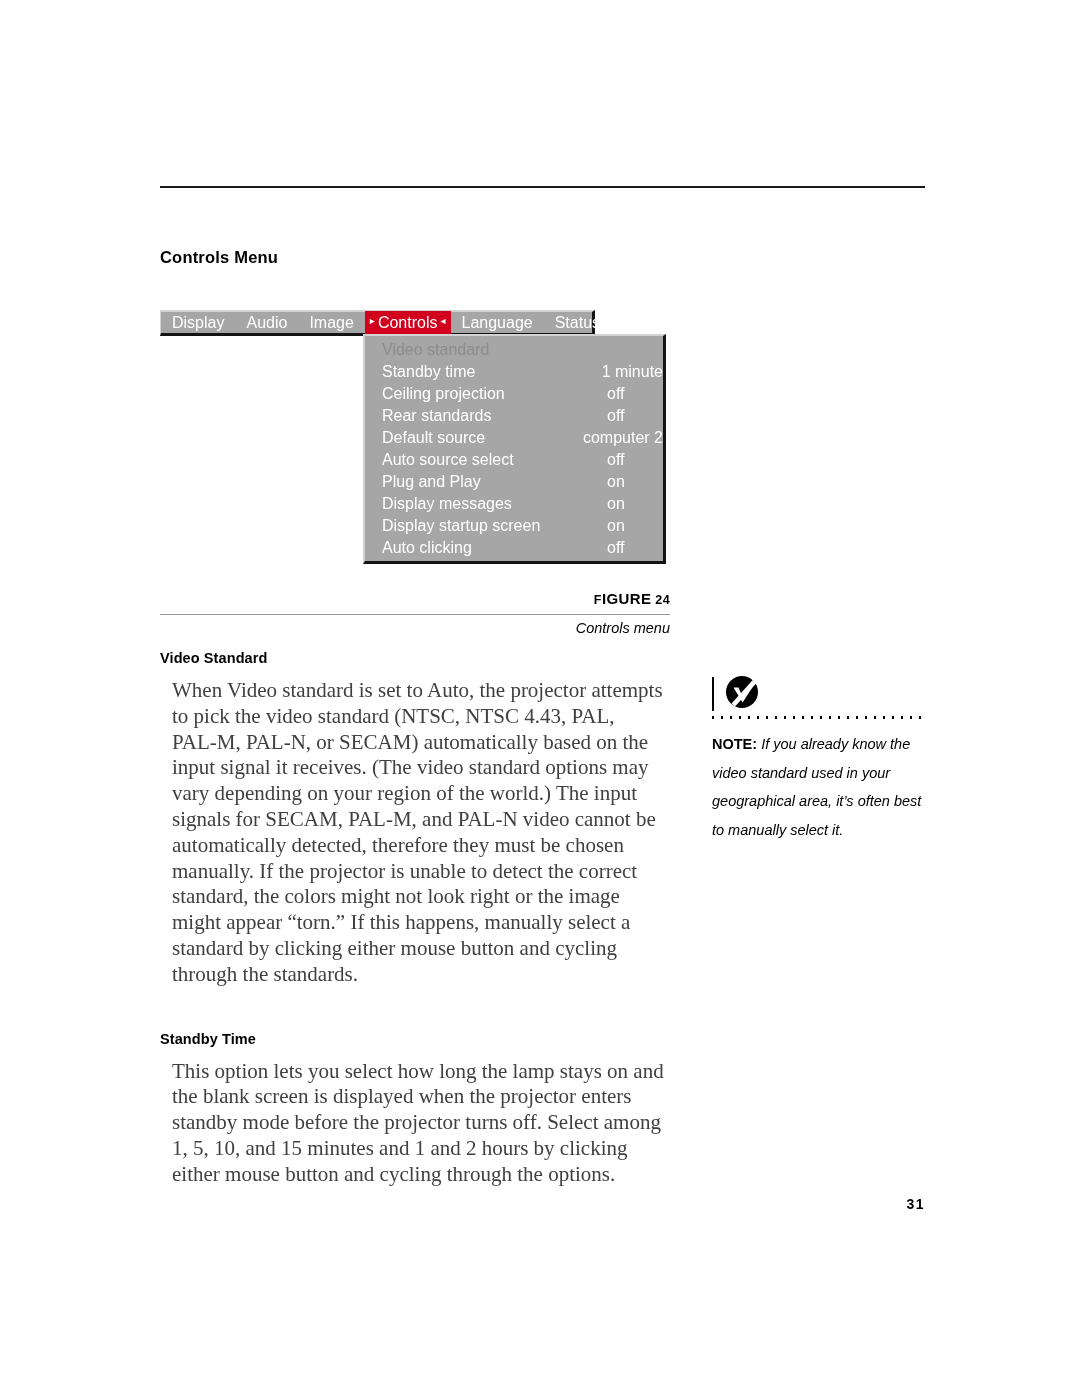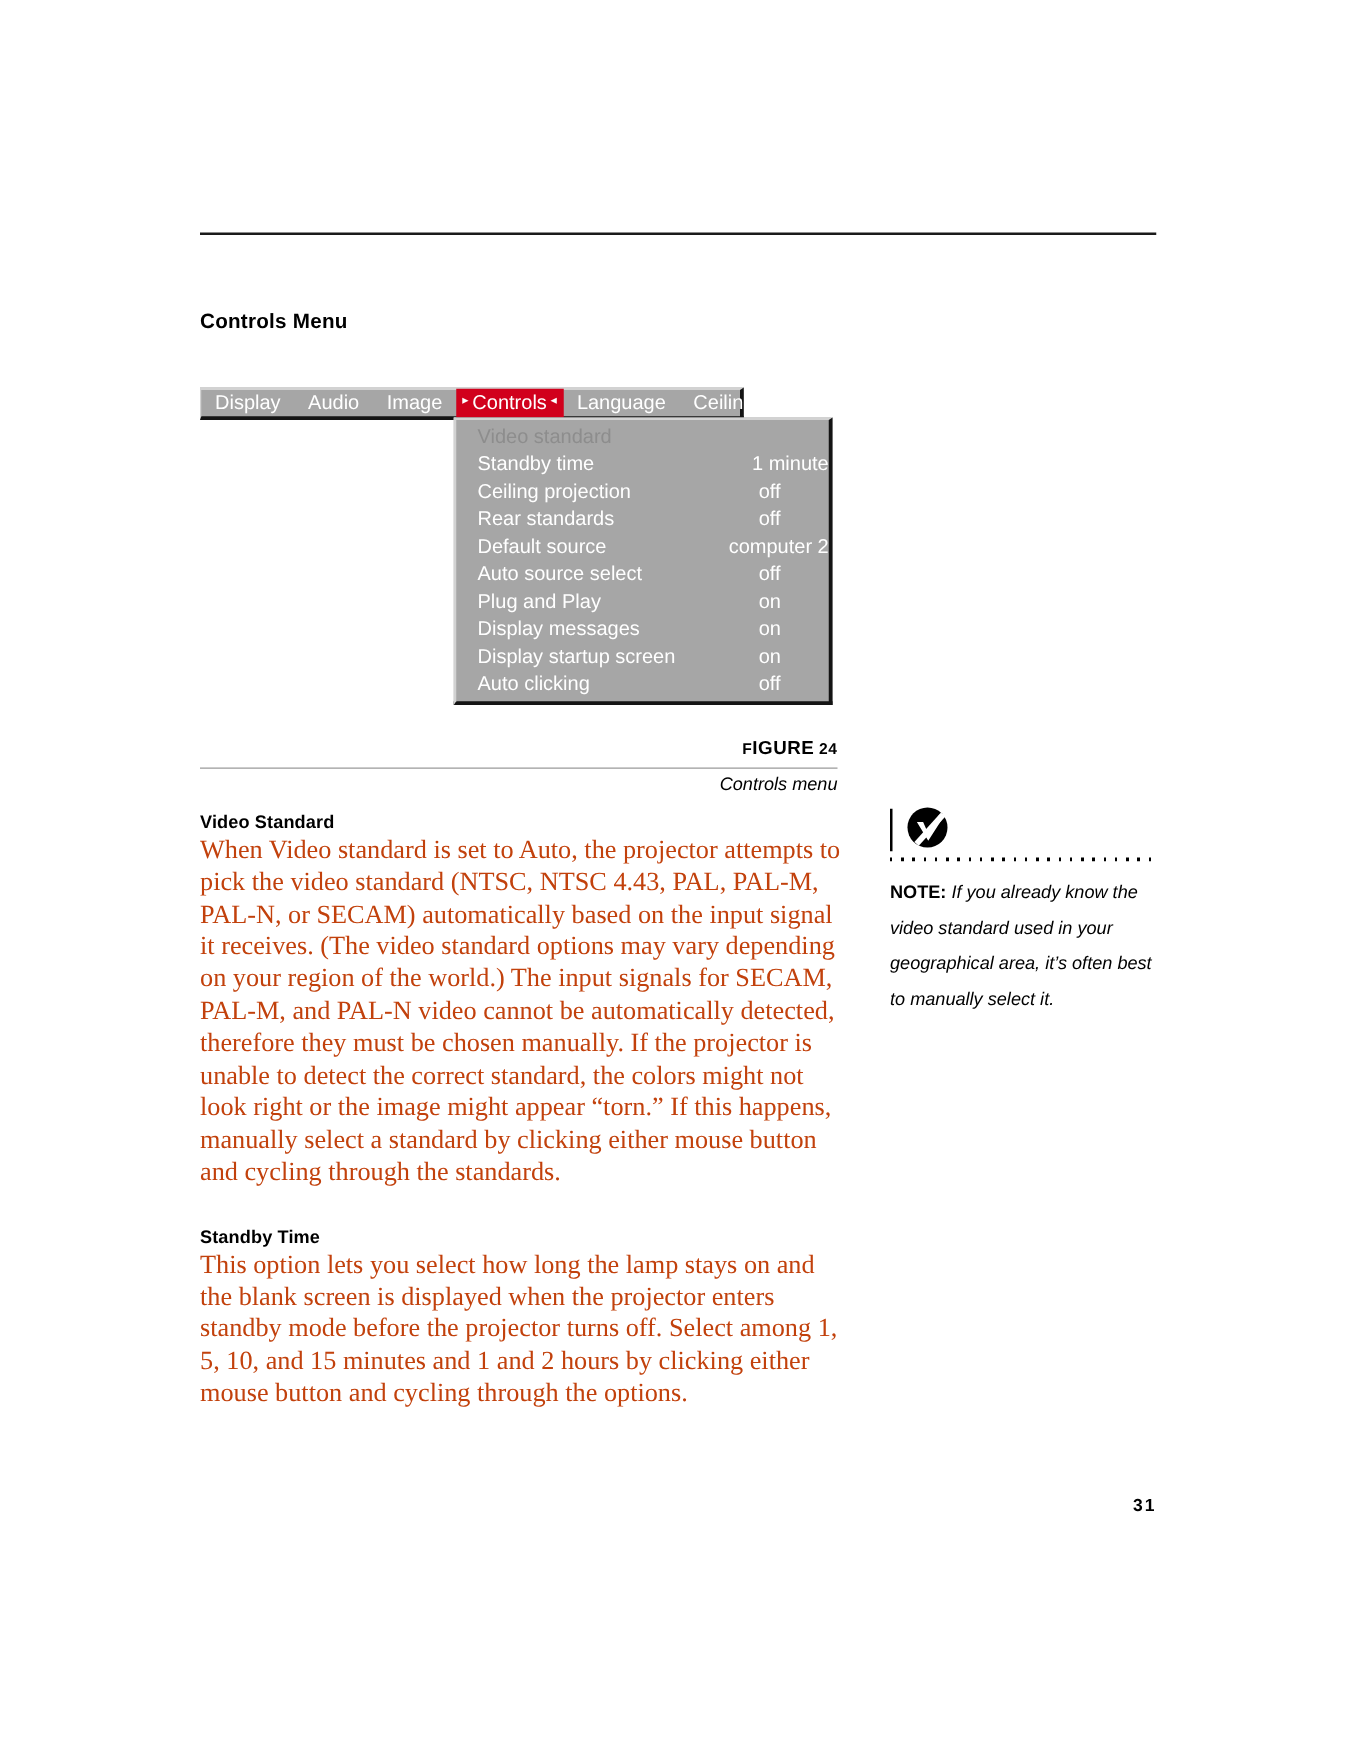--- a/index.html
+++ b/index.html
@@ -161,30 +161,30 @@
     font-weight: bold;
     font-size: 14.5px;
     color: #000;
     margin: 0 0 1px 0;
     letter-spacing: 0.1px;
   }
   .para {
     font-family: "Liberation Serif", serif;
     font-size: 21px;
     line-height: 25.8px;
-    color: #c2410c;
-    margin: 0;
+    color: #404040;
+    margin: 12px;
   }
   .gap { height: 31px; }
 
   
   .note {
     position: absolute;
     left: 712px;
-    top: 645px;
+    top: 675px;
     width: 225px;
   }
   .note-icon-row {
     display: flex;
     align-items: center;
     height: 38px;
   }
   .note-bar {
     width: 2px;
     height: 34px;
@@ -241,21 +241,21 @@
       </div>
       <div class="menu-tab active">
         <span class="arrow left">▸</span>
         <span>Controls</span>
         <span class="arrow right">◂</span>
       </div>
       <div class="menu-tab">
         <span>Language</span>
       </div>
       <div class="menu-tab">
-        <span>Ceiling</span>
+        <span>Status</span>
       </div>
     </div>
   <div class="dropdown" id="dropdown">
       <div class="dd-row disabled">
         <span class="label">Video standard</span>
         <span class="value"></span>
       </div>
       <div class="dd-row">
         <span class="label">Standby time</span>
         <span class="value">1 minute</span>

